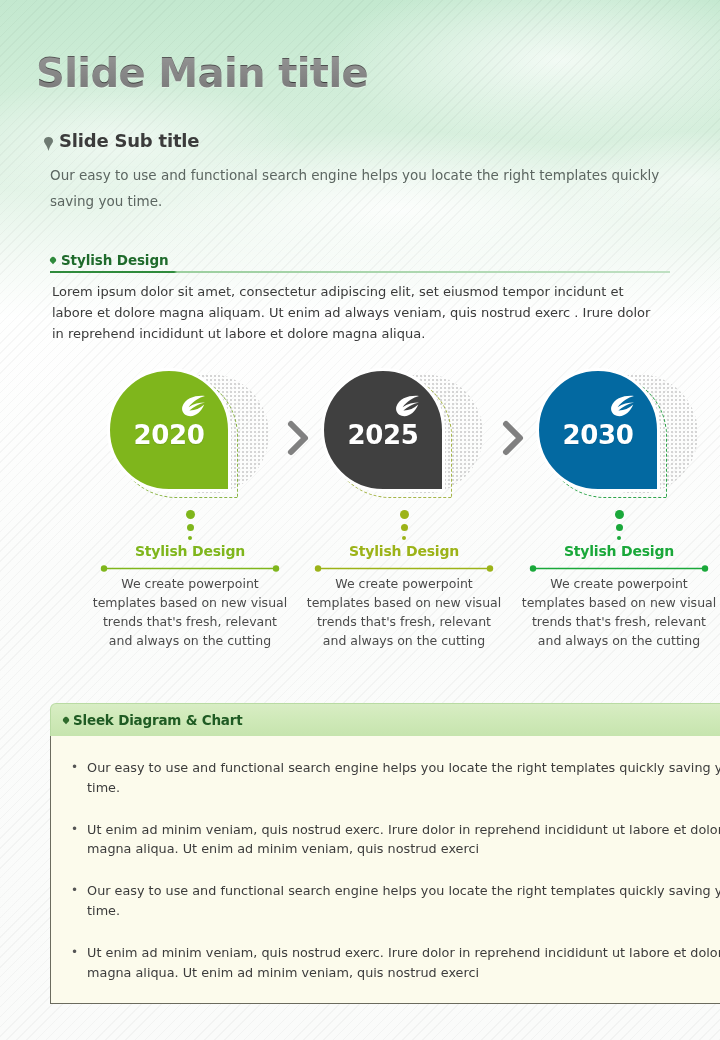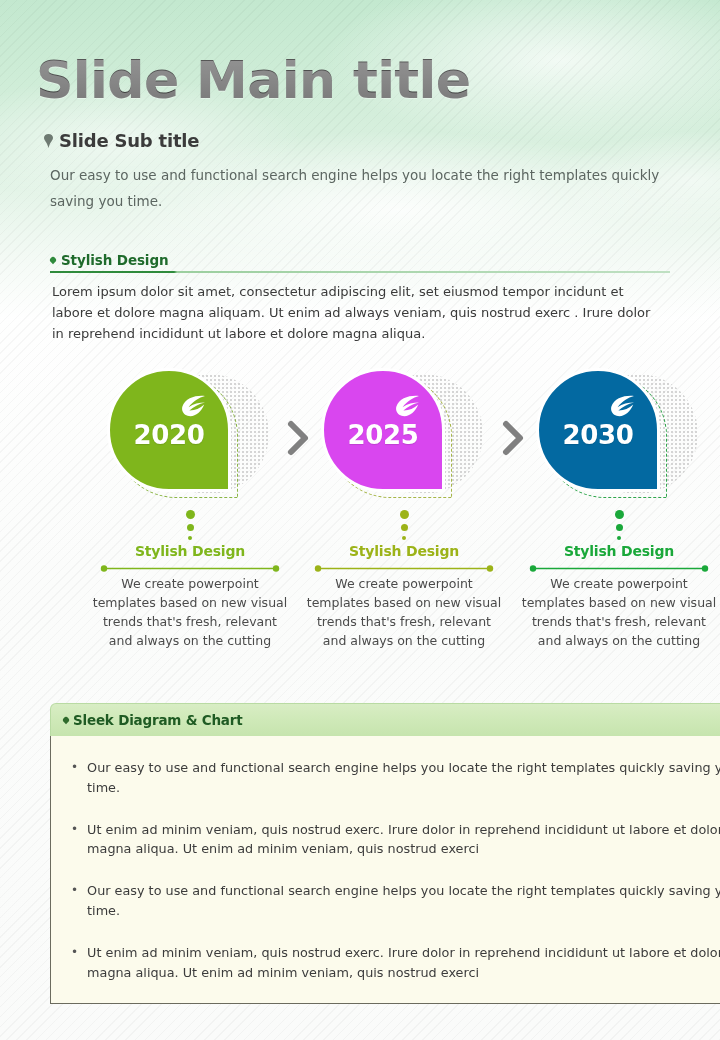--- a/index.html
+++ b/index.html
@@ -34,27 +34,27 @@
     position:absolute; left:0; top:250px; width:720px; height:790px;
     background:linear-gradient(180deg,#ffffff 0%, #fbfcfb 40%, #fafbfa 100%);
     z-index:0;
   }
 
   .page{ position:absolute; left:0; top:0; width:720px; height:1040px; z-index:2; }
 
   
   .main-title{
     position:absolute; left:36px; top:50px;
-    font-size:52px; font-weight:bold; letter-spacing:-0.6px;
+    font-size:40px; font-weight:bold; letter-spacing:-0.6px;
     background:linear-gradient(180deg,#5e5e5e 0%, #4a4a4a 45%, #2e2e2e 100%);
     -webkit-background-clip:text; background-clip:text;
     color:transparent; -webkit-text-fill-color:transparent;
     text-shadow:0 1px 0 rgba(255,255,255,.35);
   }
-  .sub-row{ position:absolute; left:44px; top:130px; display:flex; align-items:center; gap:6px; }
+  .sub-row{ position:absolute; left:44px; top:130px; display:flex; align-items:flex-end; gap:6px; }
   .sub-mark{ width:9px; height:14px; display:block; }
   .sub-title{ font-size:18px; font-weight:bold; color:#3b3b3b; letter-spacing:-0.2px; }
   .sub-desc{
     position:absolute; left:50px; top:162px; width:620px;
     font-size:13.5px; line-height:1.95; color:#5c6661;
   }
 
   
   .sec-head{ position:absolute; left:50px; top:252px; display:flex; align-items:center; gap:5px; }
   .sec-dot{ width:6px; height:6px; border-radius:50% 50% 50% 0; background:#2f8b3c; transform:rotate(-45deg); }
@@ -186,21 +186,21 @@
         <circle cx="4" cy="3.5" r="3.2" fill="#7fb61c"></circle>
         <circle cx="176" cy="3.5" r="3.2" fill="#7fb61c"></circle>
       </svg>
       <div class="col-body">We create powerpoint templates based on new visual trends that's fresh, relevant and always on the cutting</div>
     </div>
 
     <div class="col c2">
       <div class="badge-wrap">
         <div class="dot-circle"></div>
         <div class="dash-shape" id="dash2" style="border-color: rgb(166, 182, 72);"></div>
-        <div class="teardrop" id="drop2" style="background: #d946ef;">
+        <div class="teardrop" id="drop2" style="background: #404040;">
           <span class="year">2025</span>
           <svg class="leaf" viewBox="0 0 26 22">
             <path d="M25 1 C16 0 5 3 2.4 11.6 C1.2 15.6 3.4 19.6 7.6 20.8 C14 22.6 21 18 24.2 9.6 C20 13.4 14.6 15.8 9.4 15.6 C13.4 12 18.8 9 25 7.6 C19.4 7.6 13.2 9 8.6 12.2 C13 6.2 19 2.6 25 1 Z" fill="#ffffff"></path>
           </svg>
         </div>
       </div>
       <div class="dots">
         <span class="d1" id="cd2a" style="background: rgb(156, 179, 24);"></span>
         <span class="d2" id="cd2b" style="background: rgb(156, 179, 24);"></span>
         <span class="d3" id="cd2c" style="background: rgb(156, 179, 24);"></span>

